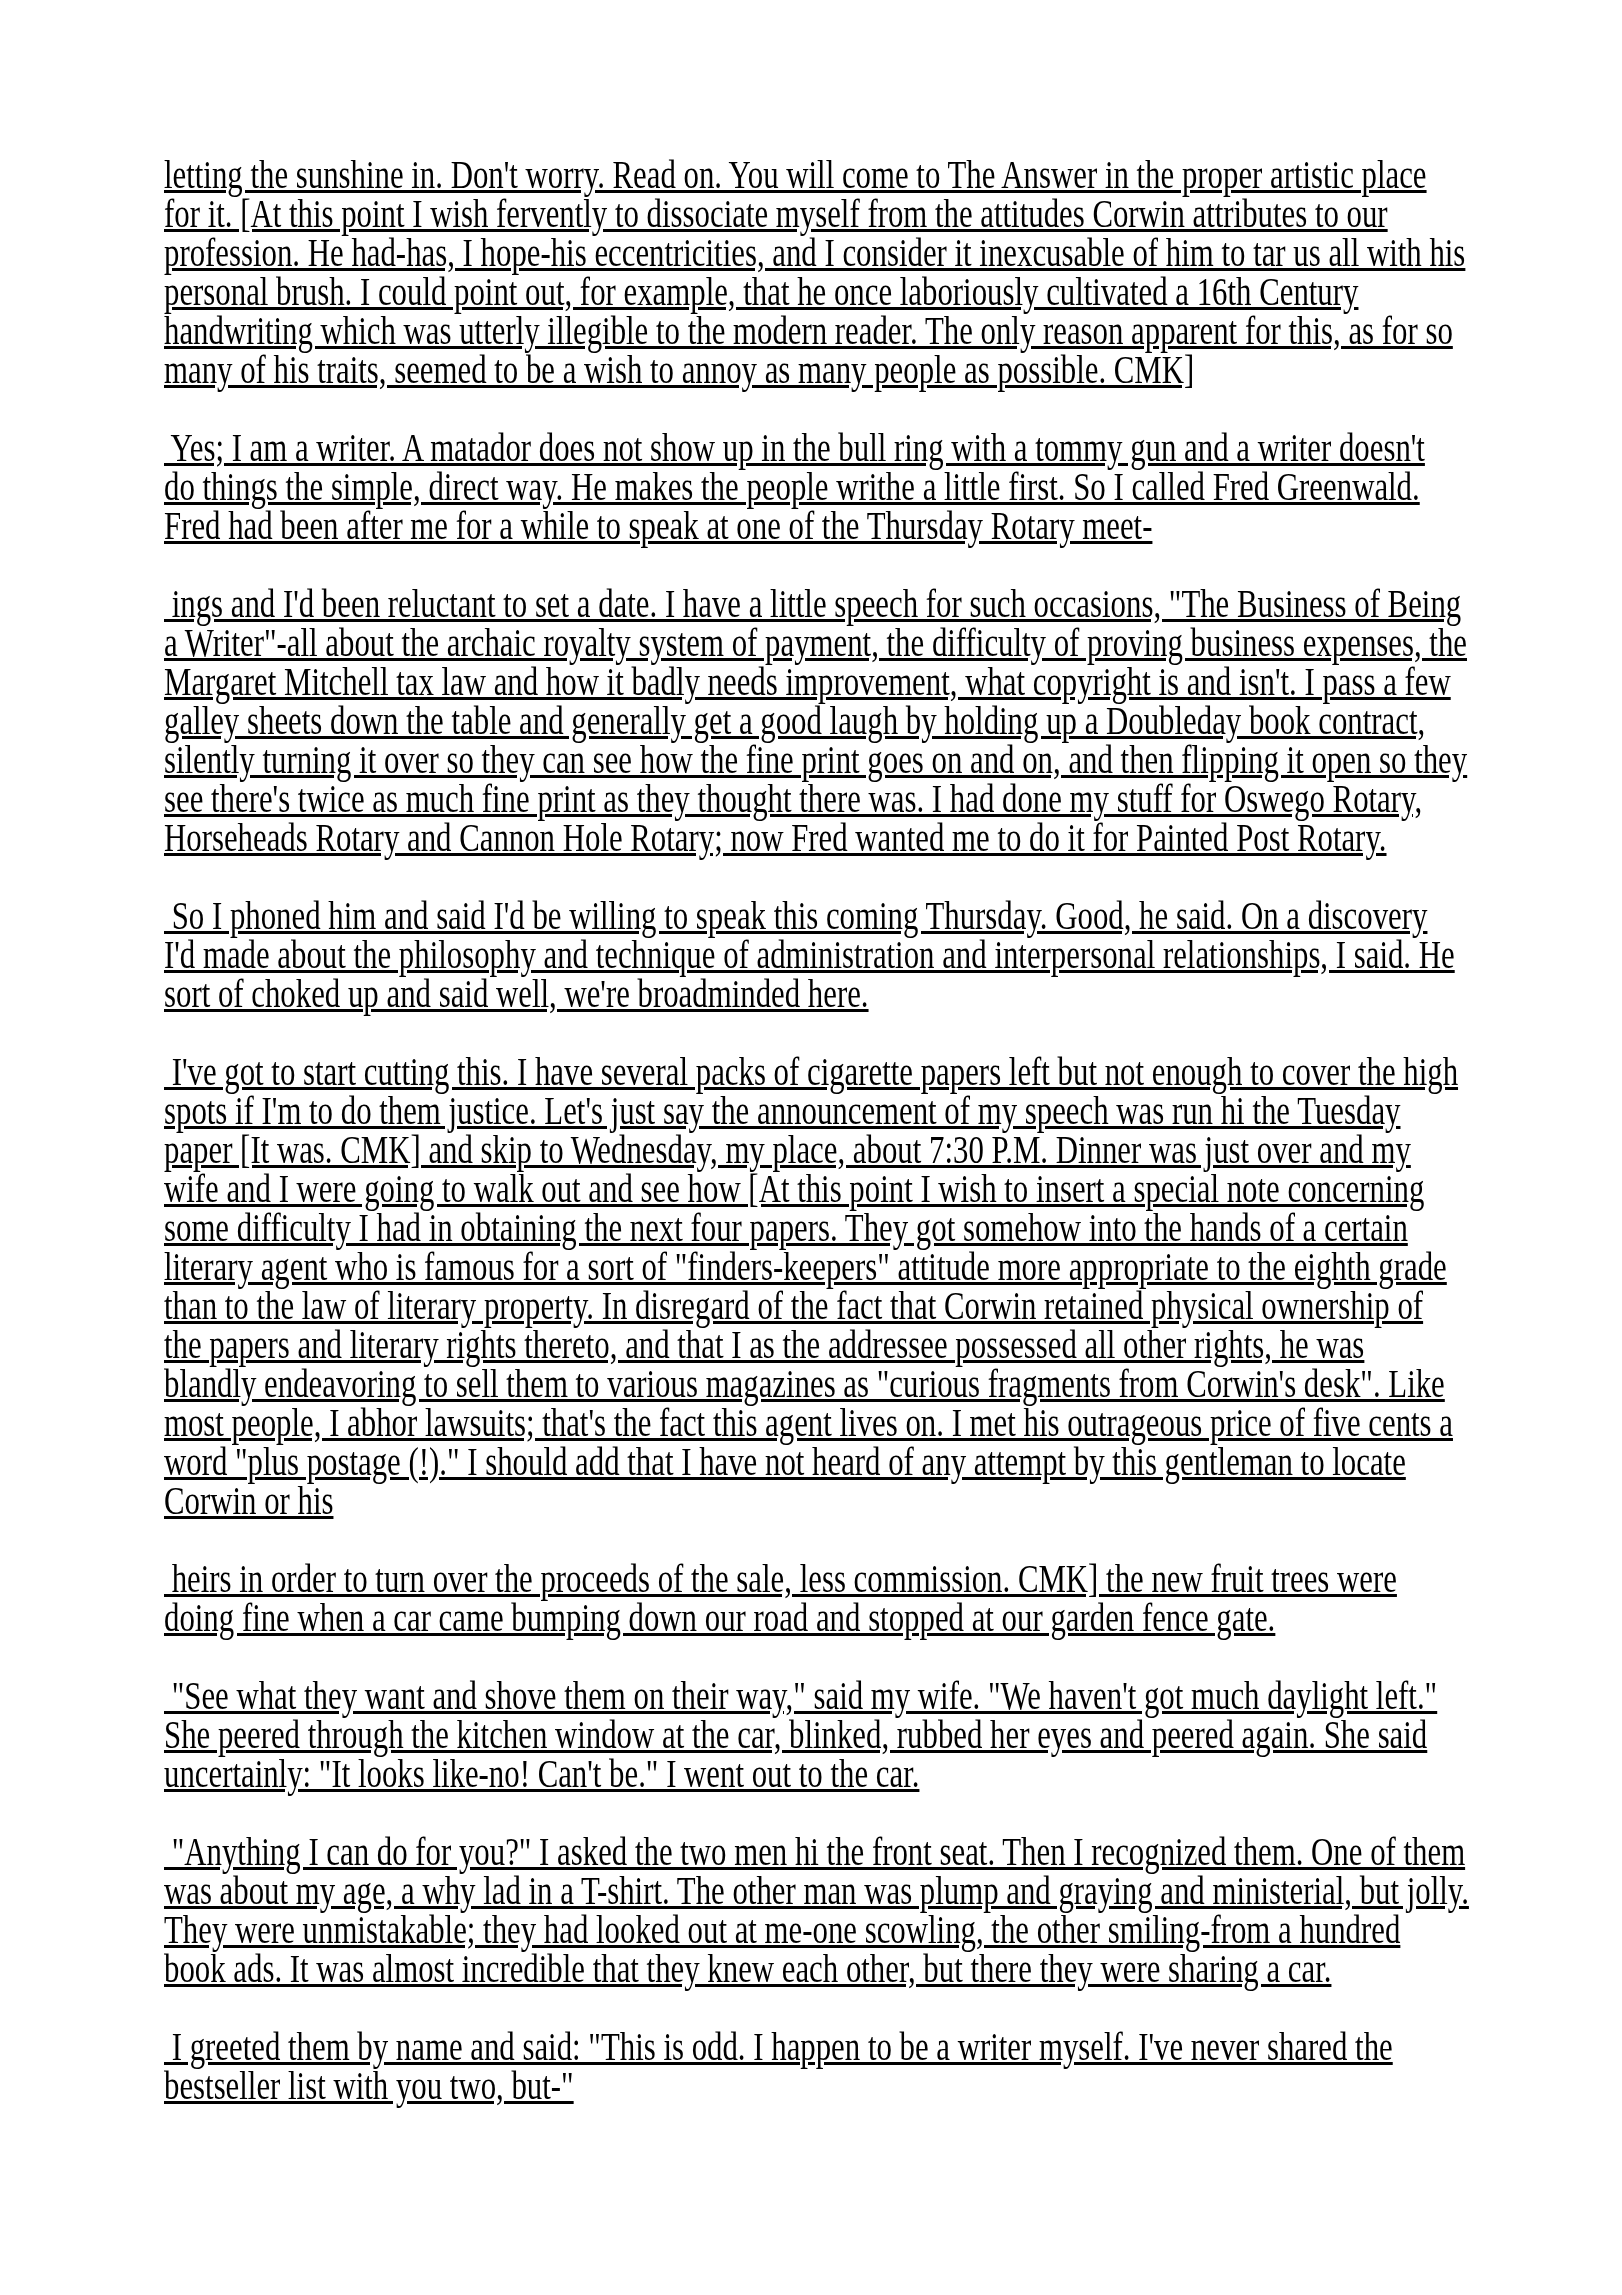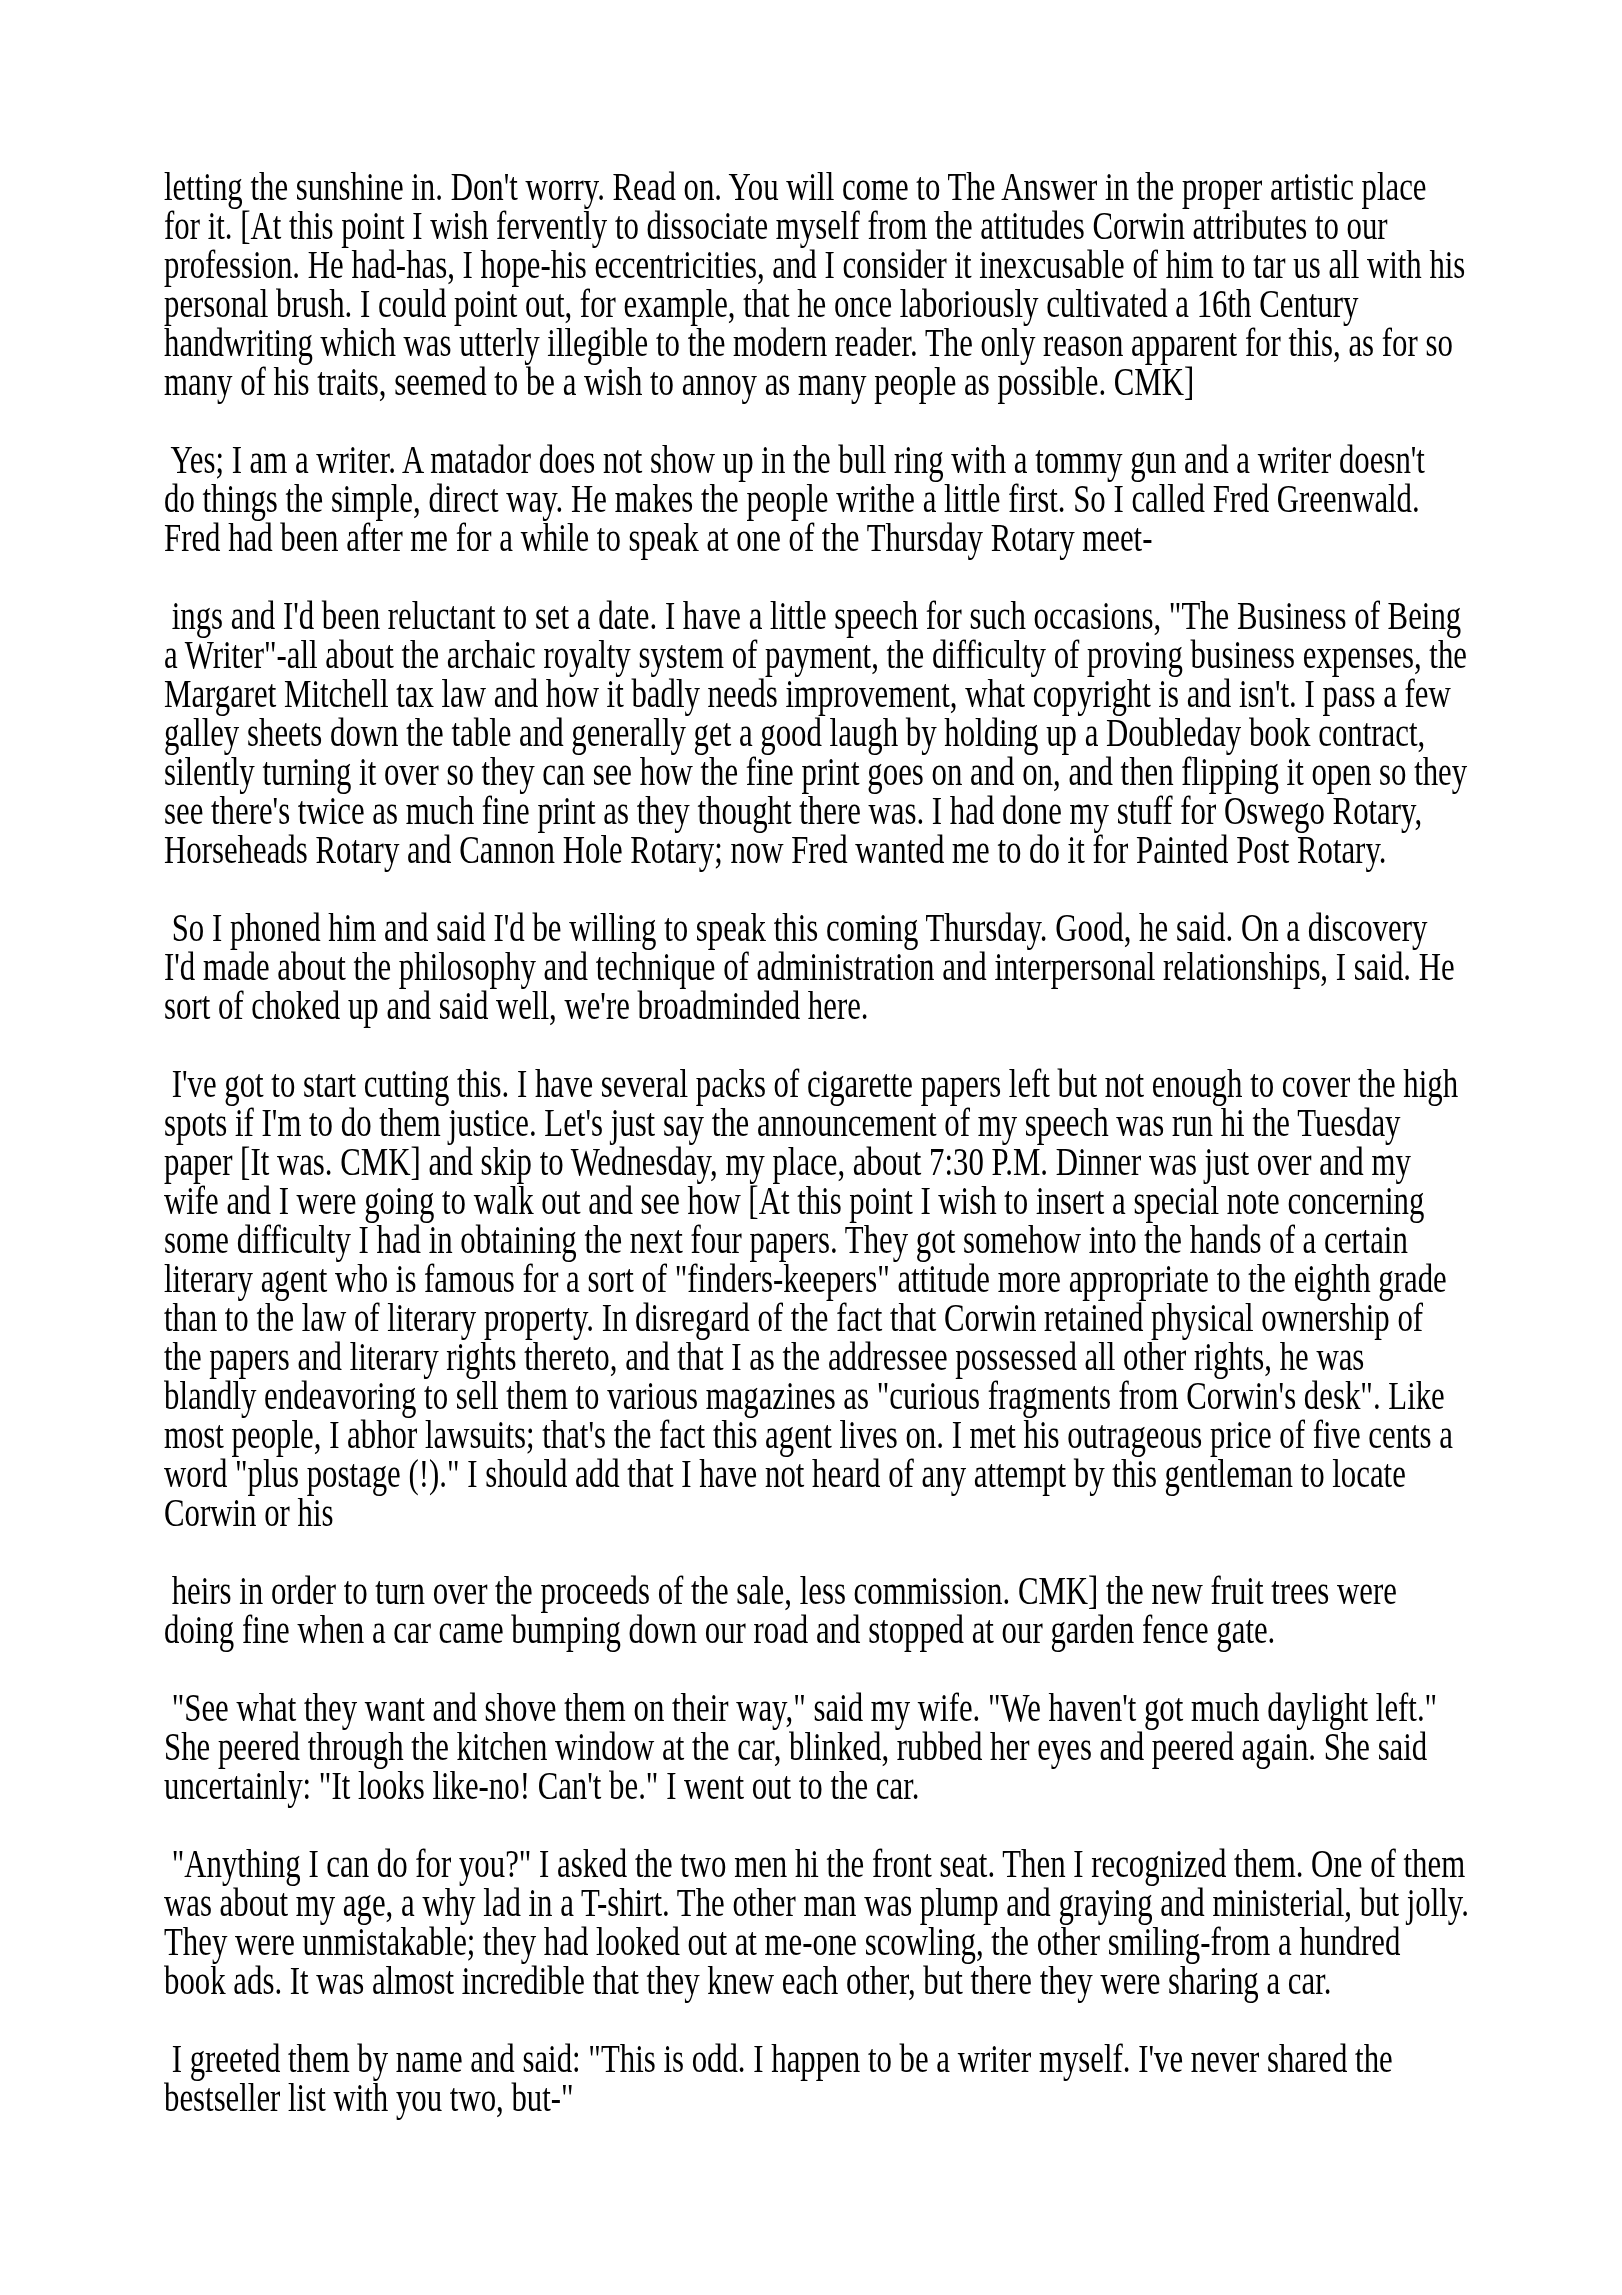--- a/index.html
+++ b/index.html
@@ -9,23 +9,24 @@
   }
   .page {
     position: relative;
     width: 1622px;
     height: 2295px;
     background: #ffffff;
     overflow: hidden;
   }
   .text-column {
     position: absolute;
-    top: 167px;
+    top: 155px;
     left: 164px;
     width: 1459px;
+    text-decoration: underline;
   }
   .para {
     margin: 0 0 39px 0;
     font-family: "Liberation Serif", "DejaVu Serif", serif;
     font-size: 39px;
     line-height: 39px;
     color: #000000;
     white-space: pre;            
     transform: scaleX(0.79);     
     transform-origin: 0 0;

